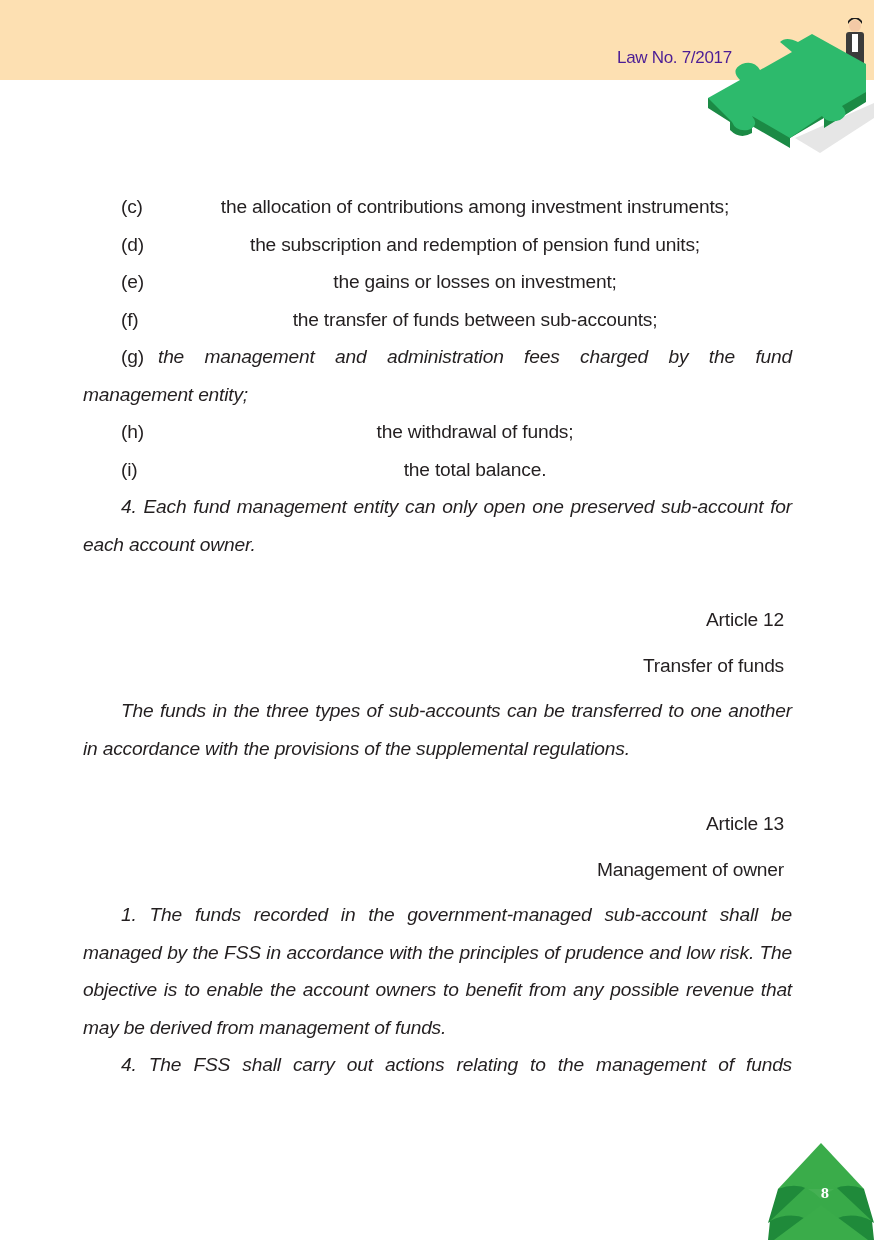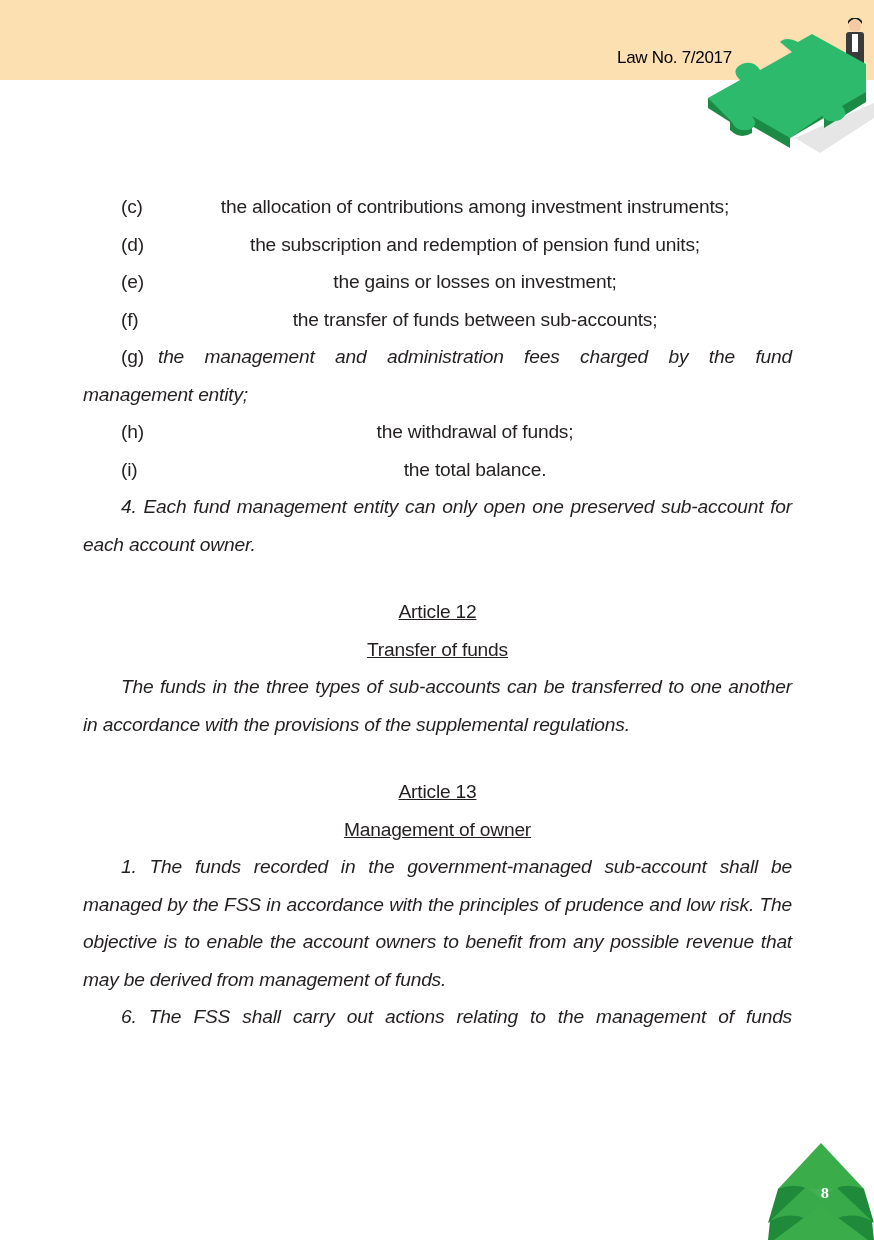--- a/index.html
+++ b/index.html
@@ -8,34 +8,34 @@
     background: #ffffff;
     font-family: "Liberation Sans", "DejaVu Sans", sans-serif;
     color: #231f20;
   }
   .header-band {
     position: absolute; left: 0; top: 0; width: 874px; height: 80px;
     background: #fde0b2;
   }
   .law-title {
     position: absolute; left: 617px; top: 48px;
-    font-size: 17px; letter-spacing: -0.3px; color: #000000;
+    font-size: 17px; letter-spacing: -0.3px; color: #4c1d95;
   }
   .puzzle { position: absolute; left: 700px; top: 18px; width: 174px; height: 140px; }
   .content {
     position: absolute; left: 83px; top: 188px; width: 709px;
     font-size: 19.2px; line-height: 37.5px; letter-spacing: -0.2px;
   }
   .p { margin: 0; text-align: justify; text-align-last: left; font-style: italic; }
   .indent { text-indent: 38px; }
   .item { margin: 0; padding-left: 38px; display: flex; }
   .item .lbl { display: inline-block; width: 37px; flex: none; }
   .item .txt { flex: 1; text-align: center; }
   .item.just .txt { text-align: justify; text-align-last: justify; font-style: italic; }
-  .center { text-align: center; margin: 0; text-decoration: underline; }
+  .center { text-align: right; margin: 8px; }
   .gap { height: 30px; }
   .tree { position: absolute; left: 768px; top: 1143px; width: 106px; height: 97px; }
   .page-num {
     position: absolute; left: 815px; top: 1187px; width: 20px; text-align: center;
     font-family: "DejaVu Serif", serif; font-weight: bold; font-size: 12px; color: #ffffff;
   }
 </style>
 </head>
 <body>
 
@@ -94,21 +94,21 @@
 
   <div class="gap"></div>
   <p class="center">Article 12</p>
   <p class="center">Transfer of funds</p>
   <p class="p indent">The funds in the three types of sub-accounts can be transferred to one another in accordance with the provisions of the supplemental regulations.</p>
 
   <div class="gap"></div>
   <p class="center">Article 13</p>
   <p class="center">Management of owner</p>
   <p class="p indent">1. The funds recorded in the government-managed sub-account shall be managed by the FSS in accordance with the principles of prudence and low risk.  The objective is to enable the account owners to benefit from any possible revenue that may be derived from management of funds.</p>
-  <p class="p indent" style="text-align-last: justify;">6. The FSS shall carry out actions relating to the management of funds</p>
+  <p class="p indent" style="text-align-last: justify;">4. The FSS shall carry out actions relating to the management of funds</p>
 </div>
 
 <svg class="tree" viewBox="0 0 106 97">
   <polygon points="53,0 96,46 10,46" fill="#3aac4a"></polygon>
   <path d="M10,46 Q35,36 53,56 Q71,36 96,46 L106,80 Q78,62 53,88 Q28,62 0,80 Z" fill="#1f8a3a"></path>
   <polygon points="53,30 104,78 2,78" fill="#3aac4a" opacity="0.95"></polygon>
   <path d="M2,78 Q30,64 53,86 Q76,64 104,78 L106,97 L0,97 Z" fill="#1f8a3a"></path>
   <polygon points="53,62 100,97 6,97" fill="#3aac4a"></polygon>
 </svg>
 <div class="page-num">8</div>

